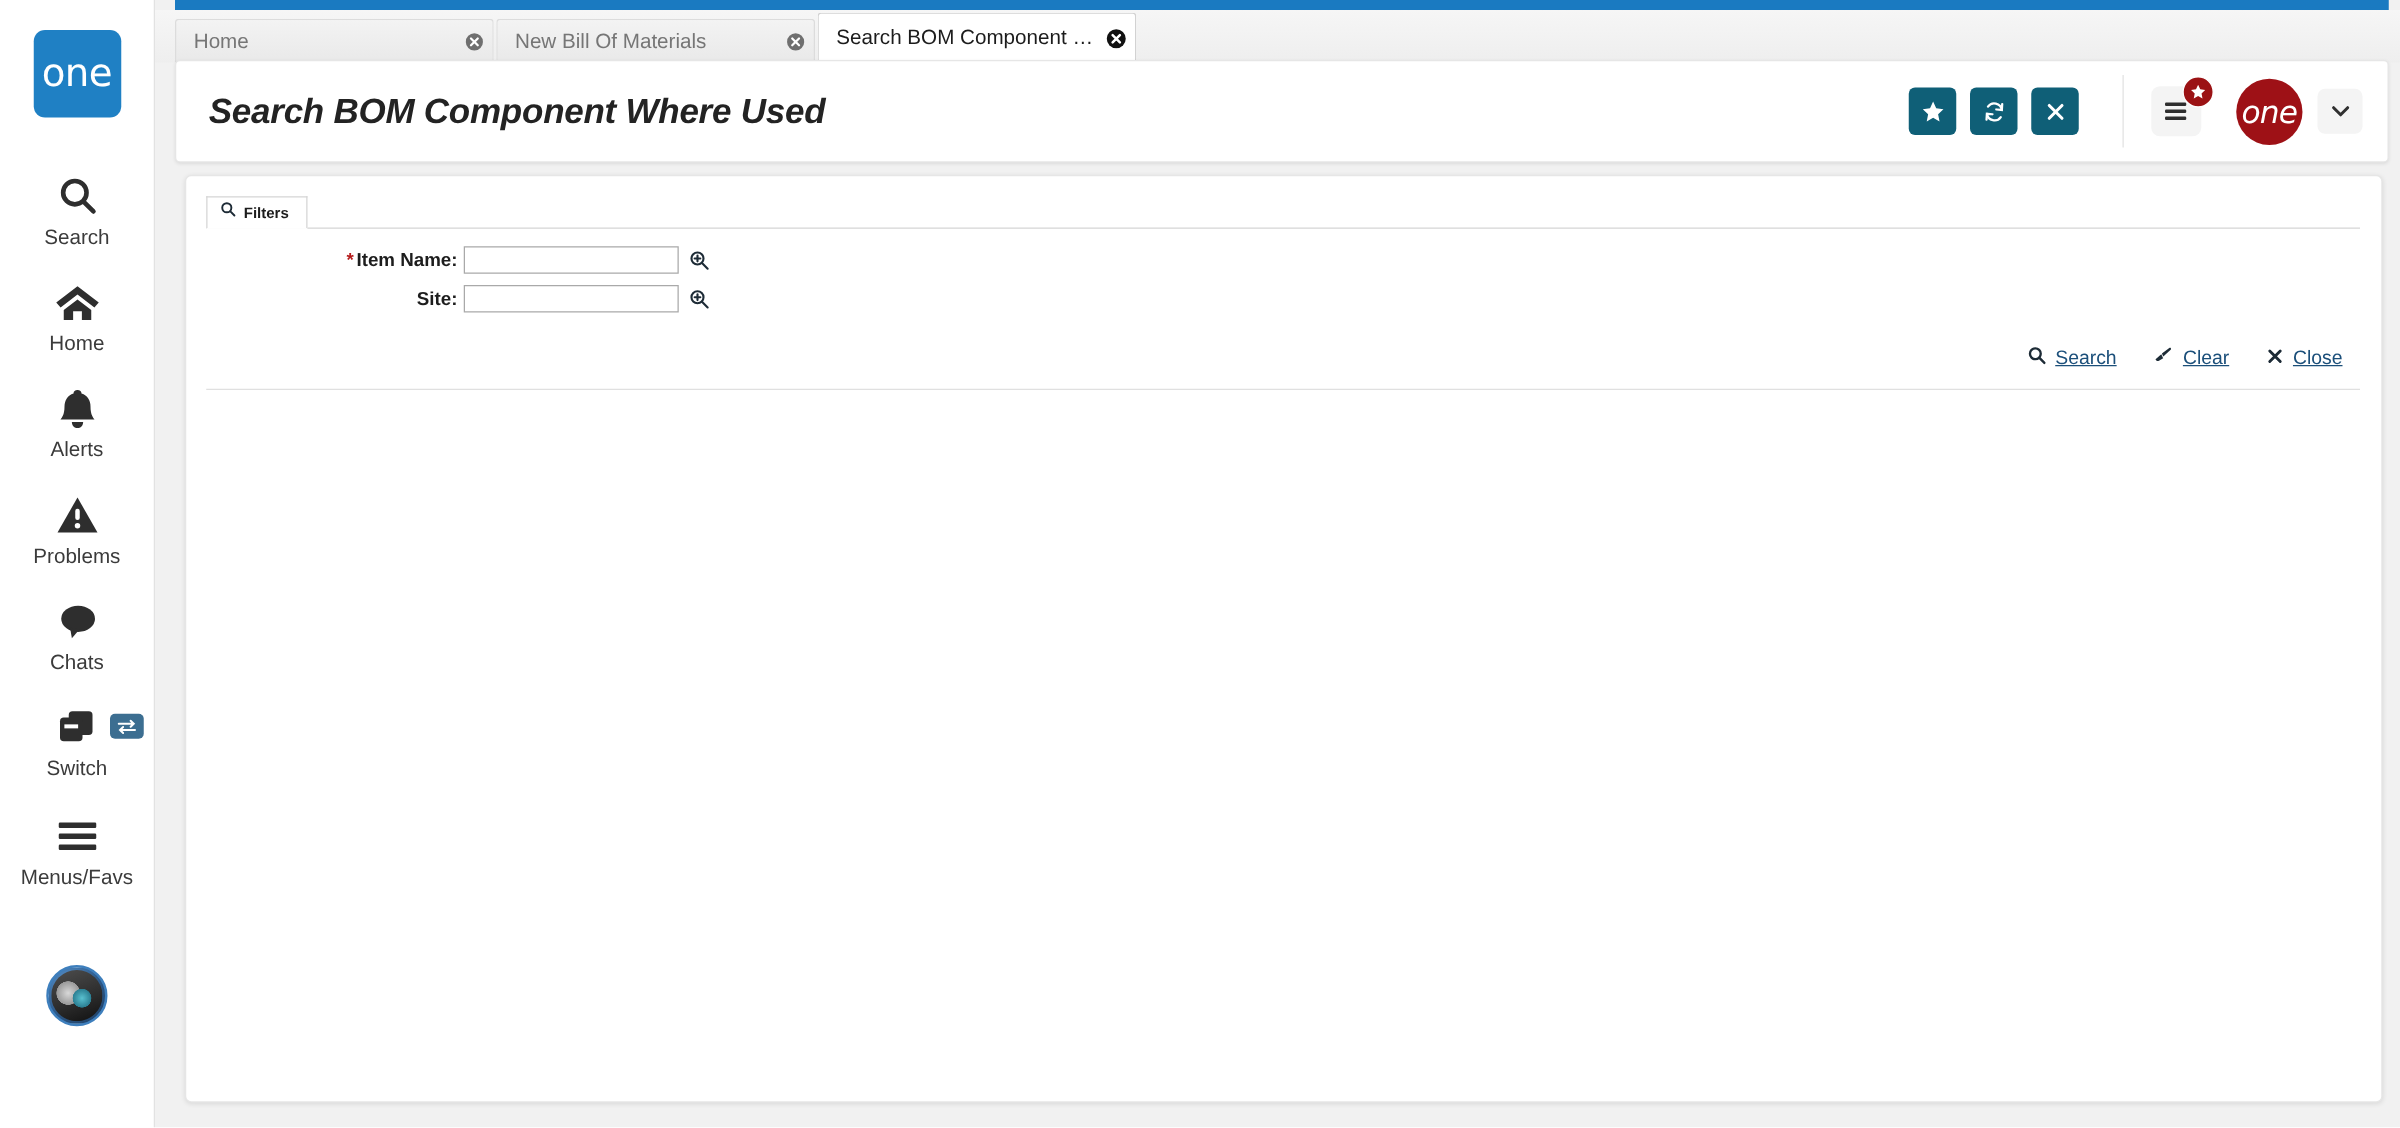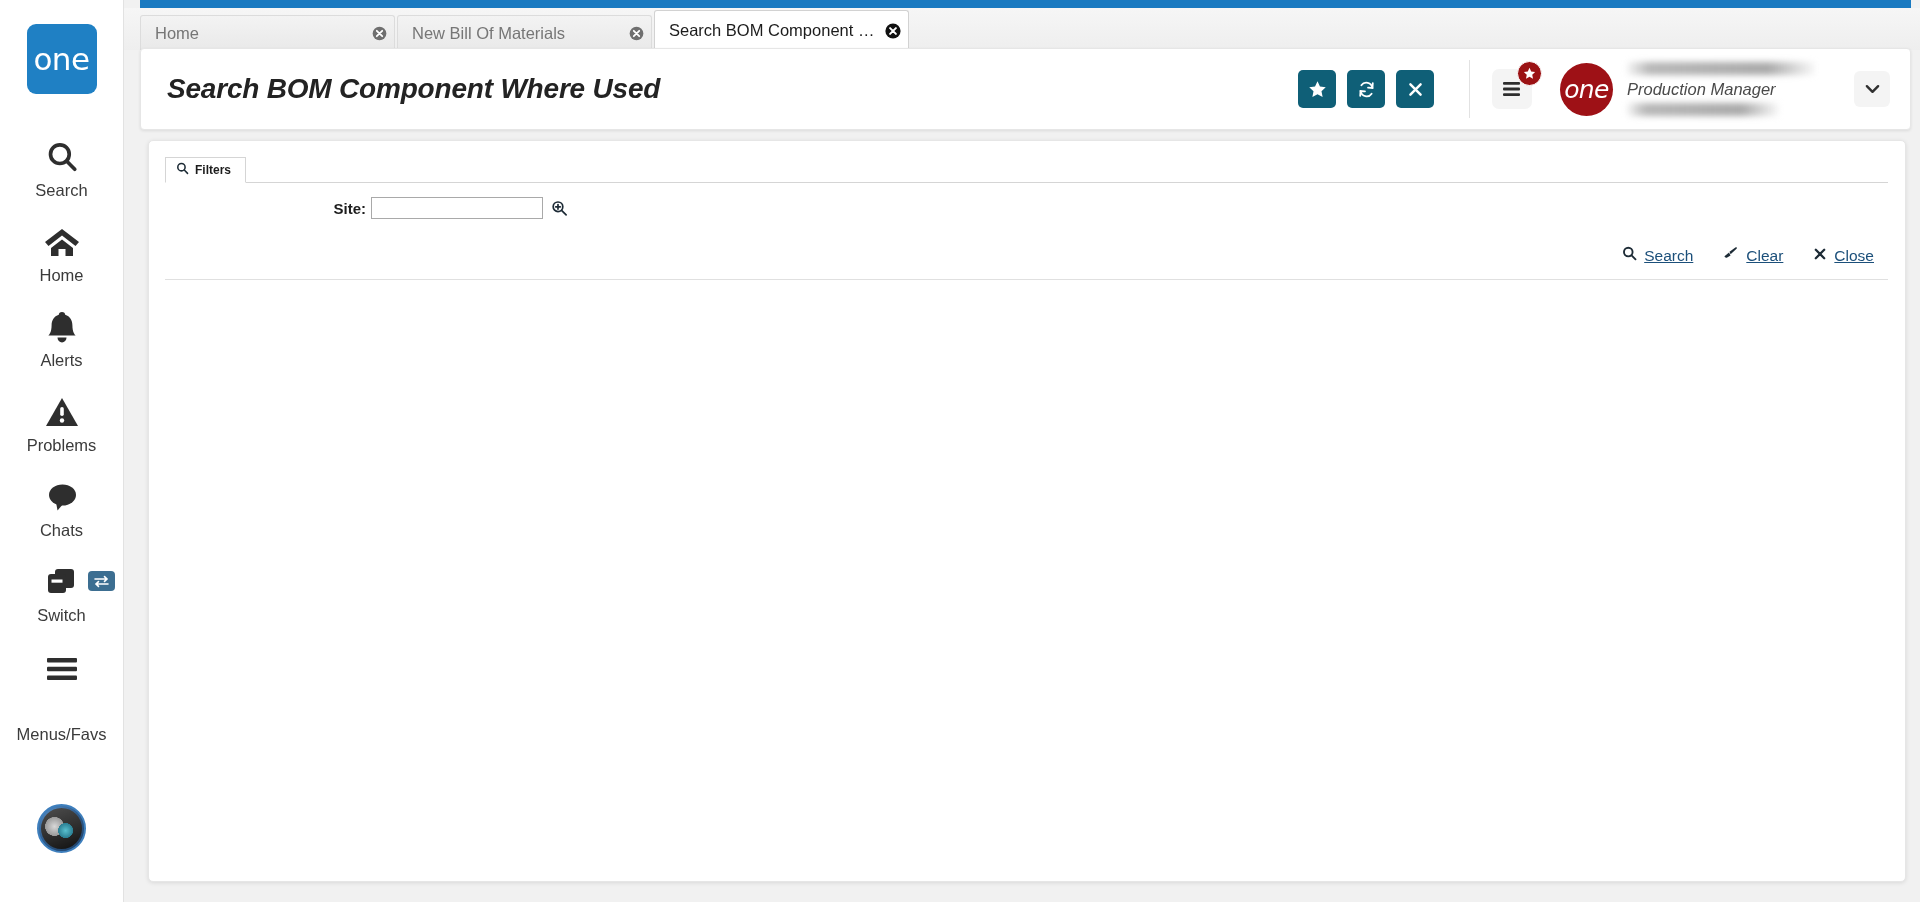--- a/index.html
+++ b/index.html
@@ -72,21 +72,21 @@
     margin-top: 3px;
     font-family: "Liberation Sans", sans-serif;
   }
 
   #nav-search   { margin-top: 42px; }
   #nav-home     { margin-top: 21px; }
   #nav-problems { margin-top: 21px; }
   #nav-alerts   { margin-top: 21px; }
   #nav-chats    { margin-top: 21px; }
   #nav-switch   { margin-top: 21px; }
-  #nav-menus    { margin-top: 23px; gap: 32px; }
+  #nav-menus    { margin-top: 23px; }
 
   .switch-badge {
     position: absolute;
     left: 88px;
     top: 10px;
     width: 27px; height: 20px;
     background: #3c6e91;
     border-radius: 4px;
     display: flex;
     align-items: center;
@@ -582,25 +582,20 @@
             <svg width="13" height="13" viewBox="0 0 20 20" fill="#ffffff">
               <path d="M10 1.3 L12.6 6.9 L18.7 7.7 L14.2 11.9 L15.4 18 L10 15 L4.6 18 L5.8 11.9 L1.3 7.7 L7.4 6.9 Z"></path>
             </svg>
           </span>
         </div>
 
         <div id="org-logo">
           <span class="one-word">one</span>
         </div>
 
-        <div id="user-block">
-          <div class="blur-line" id="user-name-blur"></div>
-          <div id="user-role">Production Manager</div>
-          <div class="blur-line" id="user-extra-blur"></div>
-        </div>
 
         <div id="user-caret-btn">
           <svg width="15" height="10" viewBox="0 0 16 10" fill="none" stroke="#303030" stroke-width="2.6" stroke-linecap="round" stroke-linejoin="round">
             <path d="M2 2 L8 8 L14 2"></path>
           </svg>
         </div>
 
       </div>
     </div>
 
@@ -615,20 +610,34 @@
                 <circle cx="6.7" cy="6.4" r="4.5"></circle>
                   <line x1="10.2" y1="9.9" x2="14.2" y2="14"></line>
               </svg>
             </span>
             <span class="ft-label">Filters</span>
           </div>
         </div>
 
         <div id="filters-body">
 
+          <div class="field-row">
+            <div class="field-label">
+              <span class="req">*</span><span>Item Name:</span>
+            </div>
+            <input class="field-input" type="text" placeholder="" style="">
+            <button class="lookup-btn">
+              <svg width="17" height="17" viewBox="0 0 18 18" fill="none" stroke="#1d2b36" stroke-width="1.8" stroke-linecap="round">
+                <circle cx="7.4" cy="7.2" r="5.1"></circle>
+                <line x1="11.2" y1="11" x2="16" y2="15.8"></line>
+                <line x1="5" y1="7.2" x2="9.8" y2="7.2"></line>
+                <line x1="7.4" y1="4.8" x2="7.4" y2="9.6"></line>
+              </svg>
+            </button>
+          </div>
 
           <div class="field-row">
             <div class="field-label">
               <span>Site:</span>
             </div>
             <input class="field-input" type="text" placeholder="" style="">
             <button class="lookup-btn">
               <svg width="17" height="17" viewBox="0 0 18 18" fill="none" stroke="#1d2b36" stroke-width="1.8" stroke-linecap="round">
                 <circle cx="7.4" cy="7.2" r="5.1"></circle>
                 <line x1="11.2" y1="11" x2="16" y2="15.8"></line>

